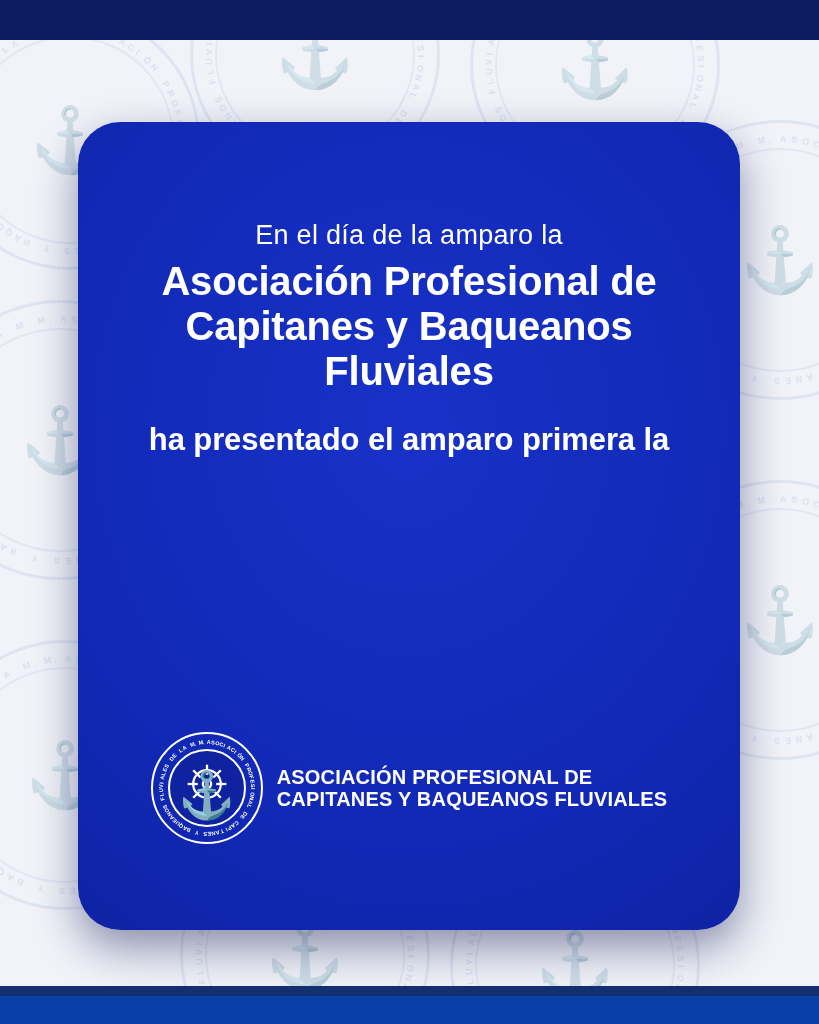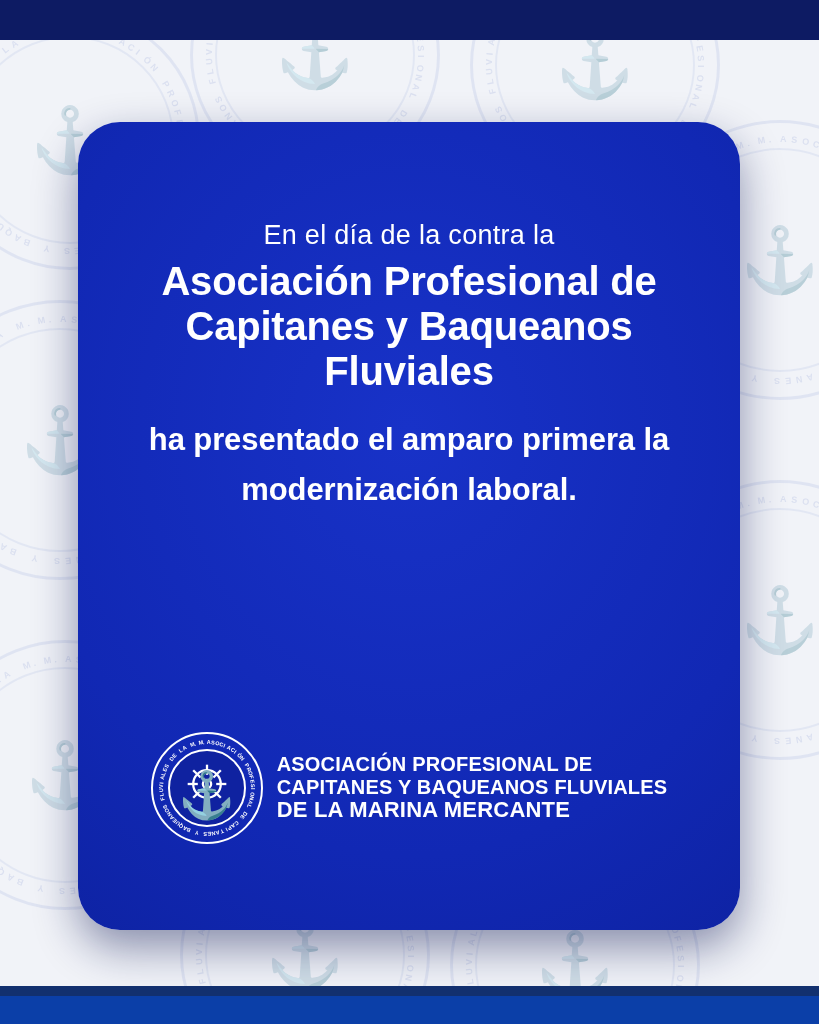--- a/index.html
+++ b/index.html
@@ -712,25 +712,24 @@
           <span style="transform: rotate(254.118deg) translate(111px) rotate(90deg);">.</span>
           <span style="transform: rotate(259.412deg) translate(111px) rotate(90deg);">M</span>
           <span style="transform: rotate(264.706deg) translate(111px) rotate(90deg);">.</span>
         </div>
       </div>
   </div>
 
   <div class="bar-top"></div>
 
   <div class="card">
-    <div class="intro-line">En el día de la contra la</div>
+    <div class="intro-line">En el día de la amparo la</div>
     <div class="org-name">Asociación Profesional de Capitanes y Baqueanos Fluviales</div>
     <div class="body-text">
       <span class="ln">ha presentado el amparo primera la</span>
-      <span class="ln">modernización laboral.</span>
     </div>
 
     <div class="logo-block">
       <div class="logo-mark">
         <div class="ring-outer"></div>
         <div class="ring-caption">
             <span style="transform: rotate(-90deg) translate(49px) rotate(90deg);">A</span>
             <span style="transform: rotate(-84.7059deg) translate(49px) rotate(90deg);">S</span>
             <span style="transform: rotate(-79.4118deg) translate(49px) rotate(90deg);">O</span>
             <span style="transform: rotate(-74.1176deg) translate(49px) rotate(90deg);">C</span>
@@ -812,20 +811,19 @@
             <line x1="64" y1="64" x2="80" y2="80"></line>
             <line x1="80" y1="20" x2="64" y2="36"></line>
             <line x1="36" y1="64" x2="20" y2="80"></line>
           </g>
         </svg>
         <div class="anchor-glyph">⚓</div>
       </div>
       <div class="logo-words">
         <div class="l1">ASOCIACIÓN PROFESIONAL DE</div>
         <div class="l2">CAPITANES Y BAQUEANOS FLUVIALES</div>
-        <div class="l3">DE LA MARINA MERCANTE</div>
       </div>
     </div>
   </div>
 
   <div class="bar-bottom-accent"></div>
   <div class="bar-bottom"></div>
 </div>
 
 </body></html>

